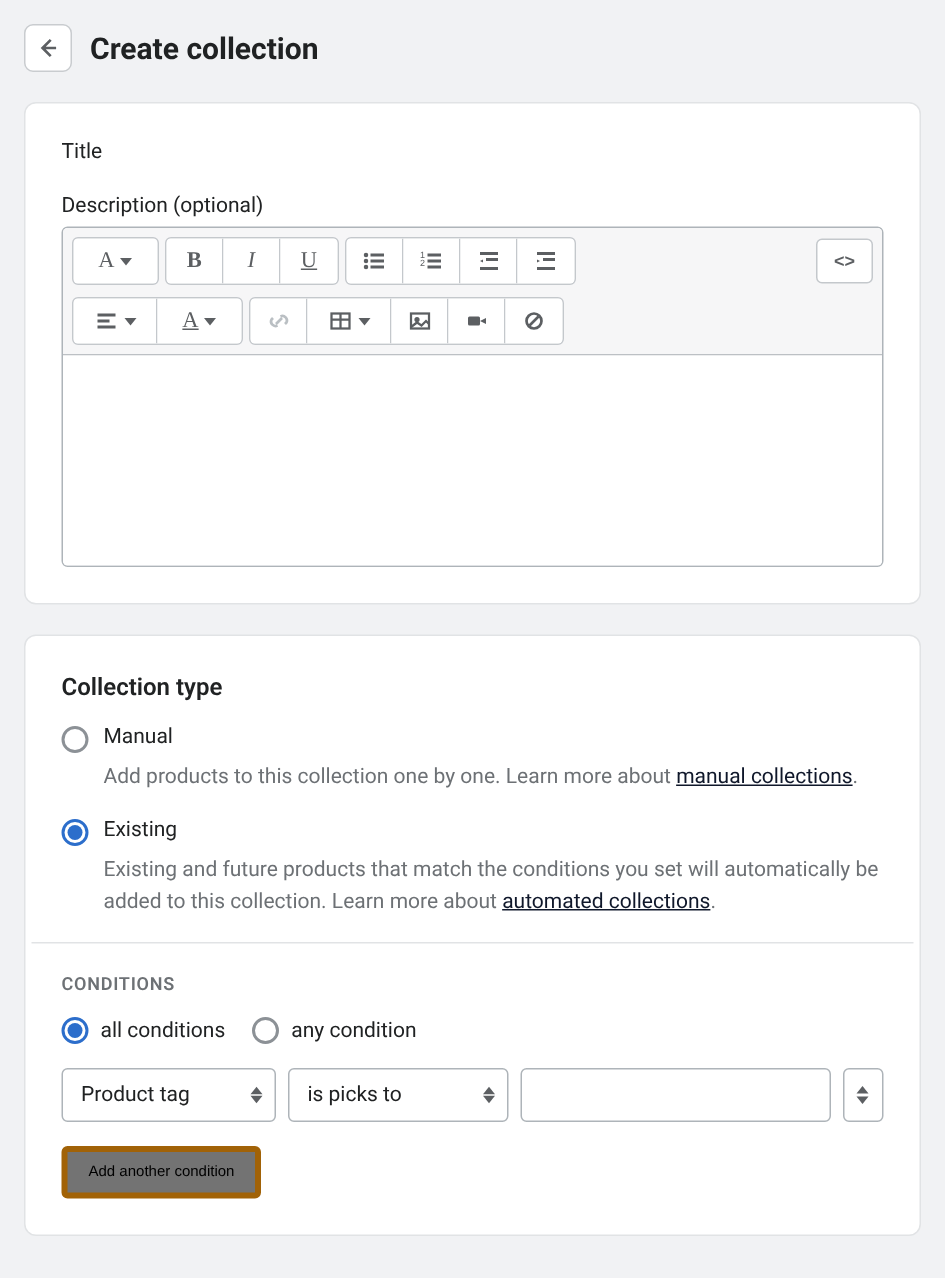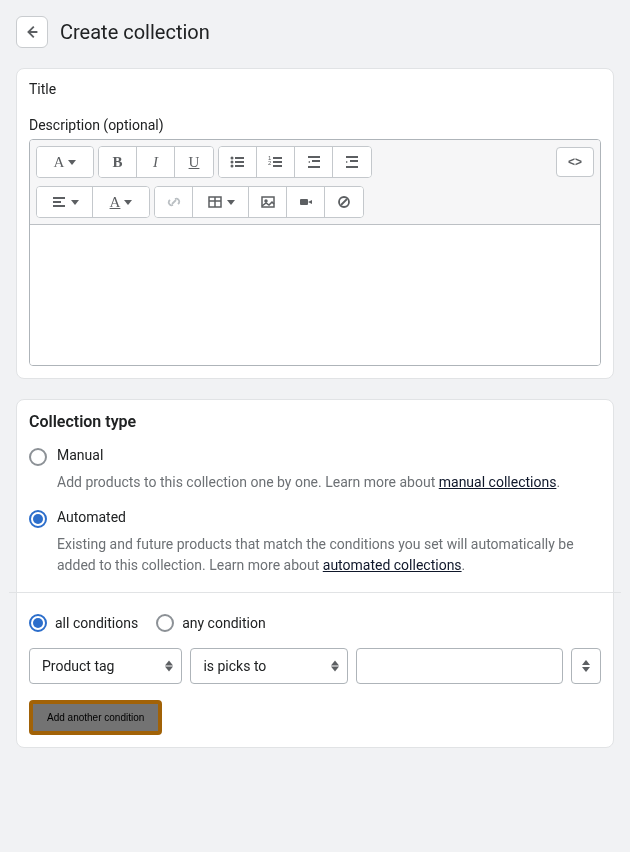--- a/index.html
+++ b/index.html
@@ -13,26 +13,26 @@
 .page { padding: 16px; }
 .header { display: flex; align-items: center; gap: 12px; margin-bottom: 20px; }
 .back-btn {
   width: 32px; height: 32px;
   border: 1px solid #c9cccf;
   border-radius: 6px;
   background: #fff;
   display: flex; align-items: center; justify-content: center;
   cursor: pointer;
 }
-.page-title { font-size: 20px; font-weight: 400; }
+.page-title { font-size: 20px; font-weight: 700; }
 .card {
   background: #fff;
   border: 1px solid #e1e3e5;
   border-radius: 8px;
-  padding: 12px;
+  padding: 24px;
   margin-bottom: 20px;
 }
 .field-label { font-size: 14px; margin-bottom: 6px; display: block; }
 .text-input {
   width: 100%;
   border: 1px solid #aeb4b9;
   border-radius: 4px;
   padding: 8px 12px;
   font-size: 14px;
   color: #6d7175;
@@ -258,28 +258,29 @@
     <div class="radio-row">
       <span class="radio"></span>
       <span class="radio-label">Manual</span>
     </div>
     <p class="radio-help">
       <span>Add products to this collection one by one. Learn more about </span><a class="link">manual collections</a><span>.</span>
     </p>
 
     <div class="radio-row">
       <span class="radio selected"></span>
-      <span class="radio-label">Automated</span>
+      <span class="radio-label">Existing</span>
     </div>
     <p class="radio-help">
       <span>Existing and future products that match the conditions you set will automatically be added to this collection. Learn more about </span><a class="link">automated collections</a><span>.</span>
     </p>
 
     <div class="divider"></div>
 
+    <div class="subhead">CONDITIONS</div>
 
     <div class="match-row">
       <label class="inline-radio">
         <span class="radio selected"></span>
         <span>all conditions</span>
       </label>
       <label class="inline-radio">
         <span class="radio"></span>
         <span>any condition</span>
       </label>

